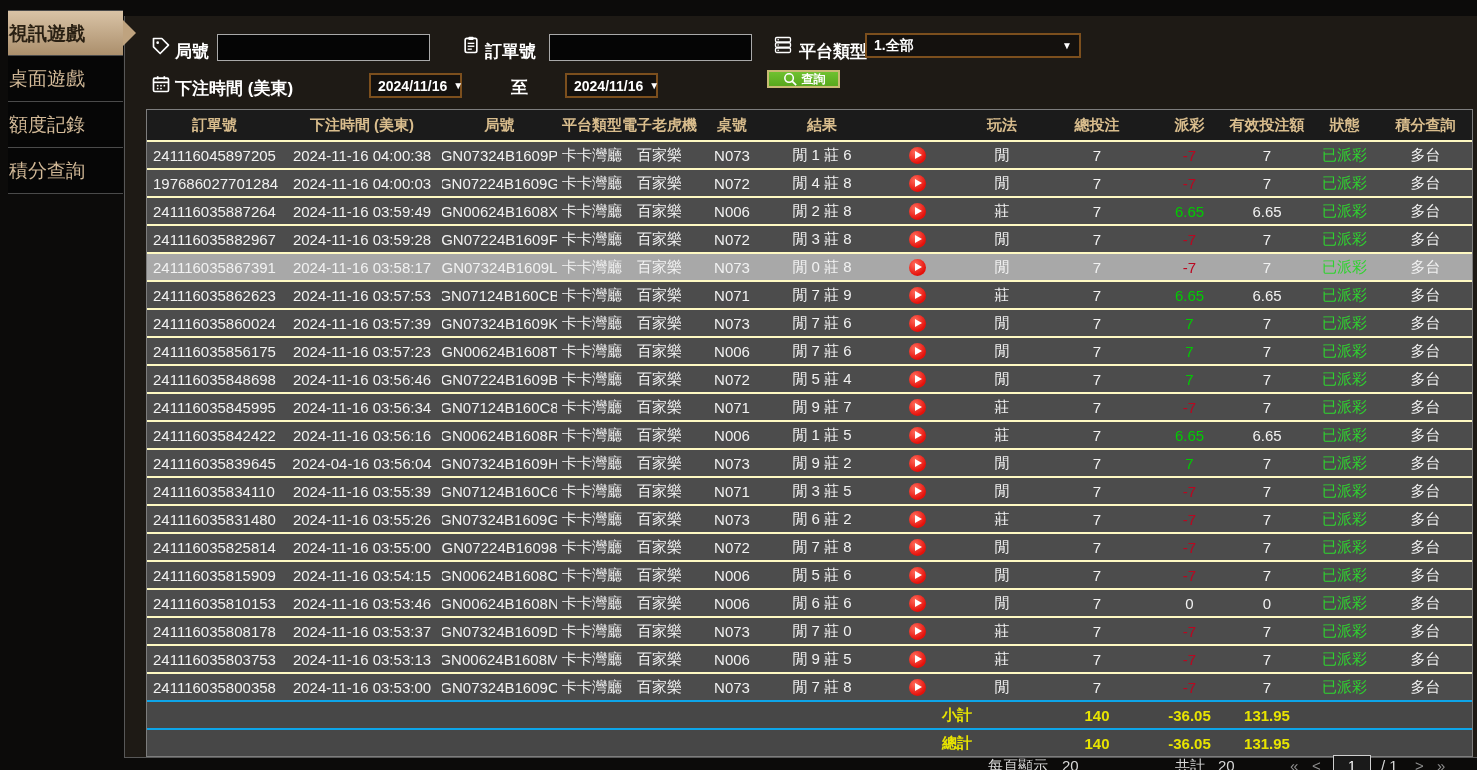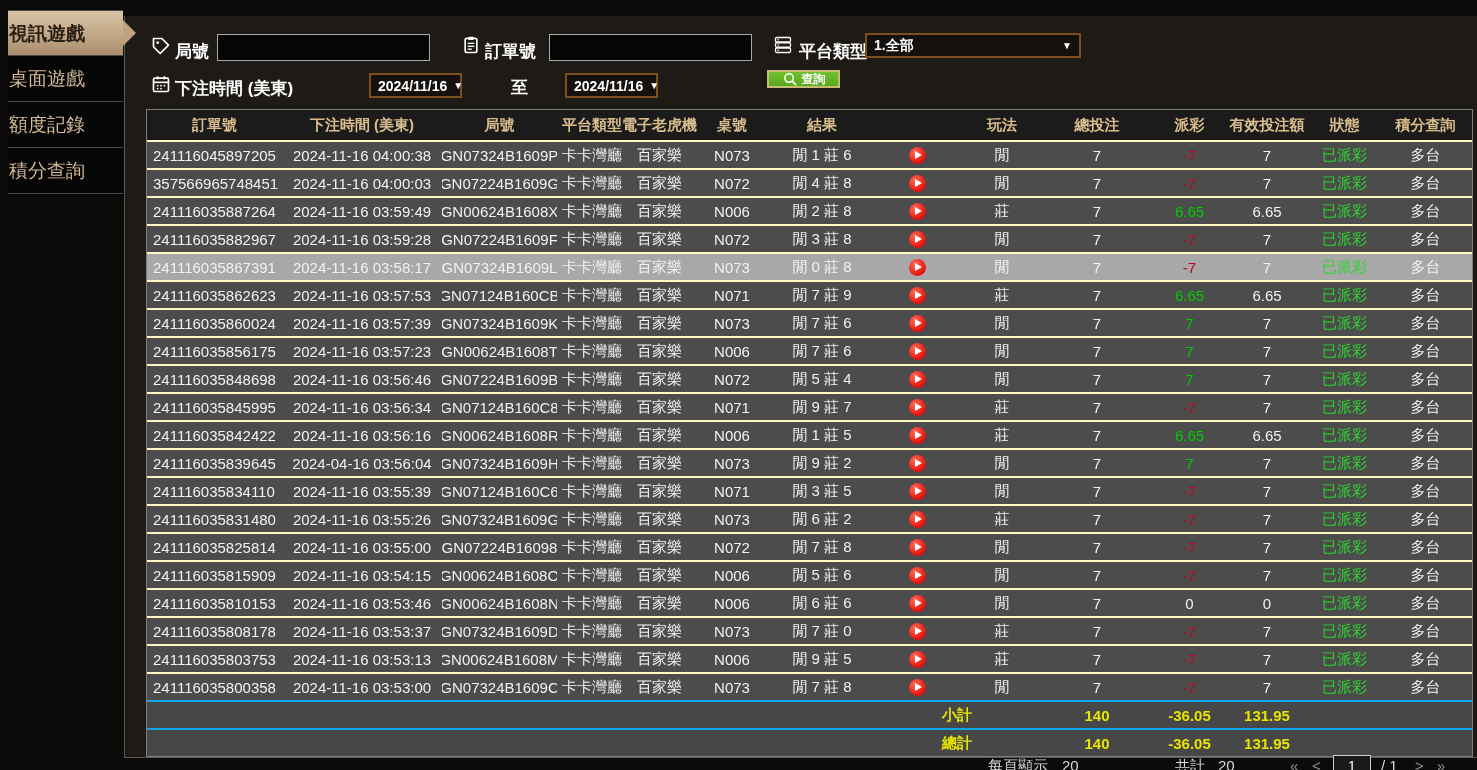--- a/index.html
+++ b/index.html
@@ -219,21 +219,21 @@
             <span class="play-btn"></span>
           </span>
           <span class="cell">閒</span>
           <span class="cell">7</span>
           <span class="cell neg">-7</span>
           <span class="cell">7</span>
           <span class="cell status">已派彩</span>
           <span class="cell">多台</span>
         </div>
         <div class="grid-row trow">
-          <span class="cell left">357566965748451</span>
+          <span class="cell left">197686027701284</span>
           <span class="cell">2024-11-16 04:00:03</span>
           <span class="cell">GN07224B1609G</span>
           <span class="cell">卡卡灣廳</span>
           <span class="cell">百家樂</span>
           <span class="cell">N072</span>
           <span class="cell">閒 4 莊 8</span>
           <span class="cell">
             <span class="play-btn"></span>
           </span>
           <span class="cell">閒</span>

